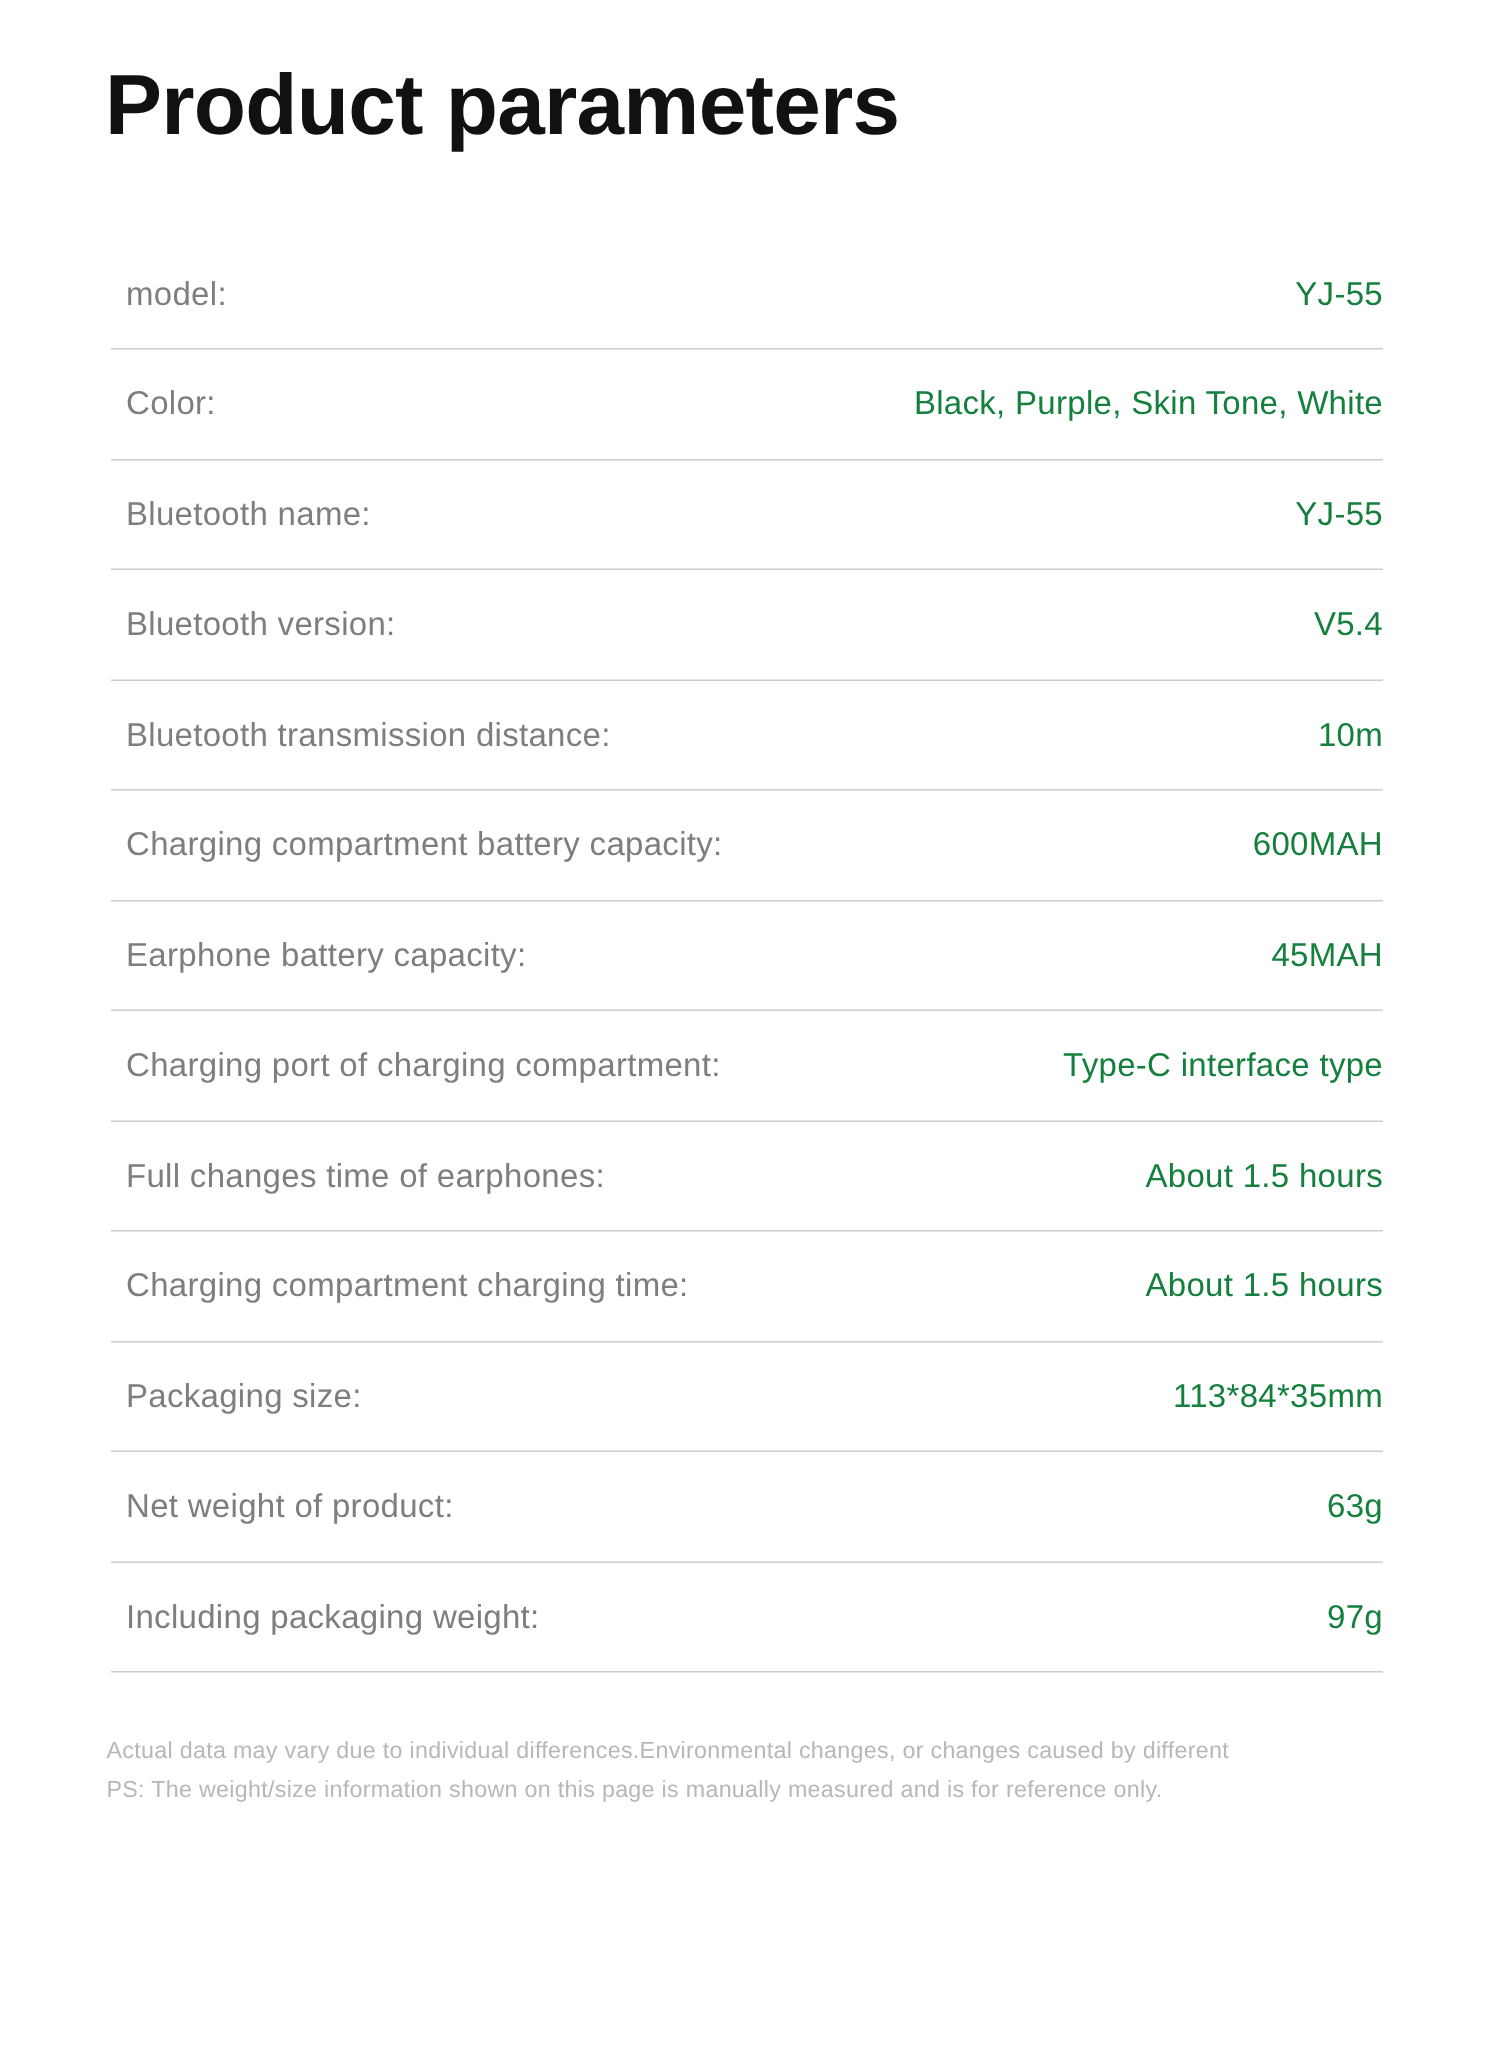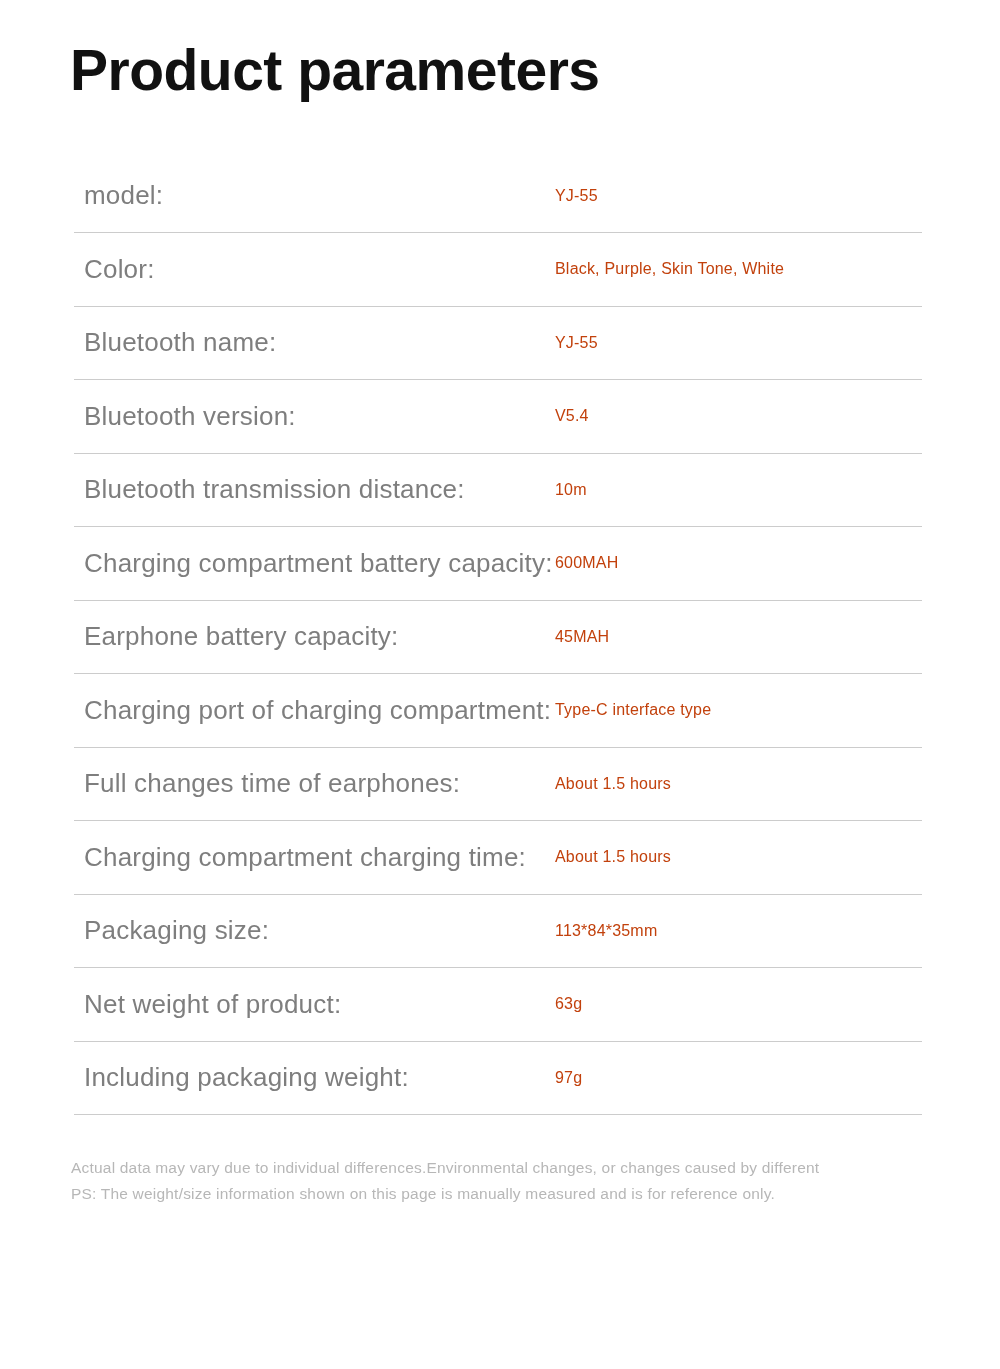--- a/index.html
+++ b/index.html
@@ -30,31 +30,32 @@
   .param-row {
     display: flex;
     align-items: center;
     height: 72.5px;
     border-bottom: 1px solid #cccccc;
   }
   .param-label {
     width: 481px;
     padding-left: 10px;
     box-sizing: border-box;
-    font-size: 26px;
+    font-size: 22px;
     color: #7e7e7e;
     letter-spacing: 0.2px;
     white-space: nowrap;
   }
   .param-value {
     flex: 1;
-    font-size: 16px;
-    color: #c2410c;
+    font-size: 22px;
+    color: #15803d;
     letter-spacing: 0.2px;
     white-space: nowrap;
+    text-align: right;
   }
   .footnote {
     margin: 40px 60px 0 71px;
     font-size: 15.5px;
     line-height: 26px;
     color: #b7b7b7;
     letter-spacing: 0.2px;
   }
 </style>
 </head>

